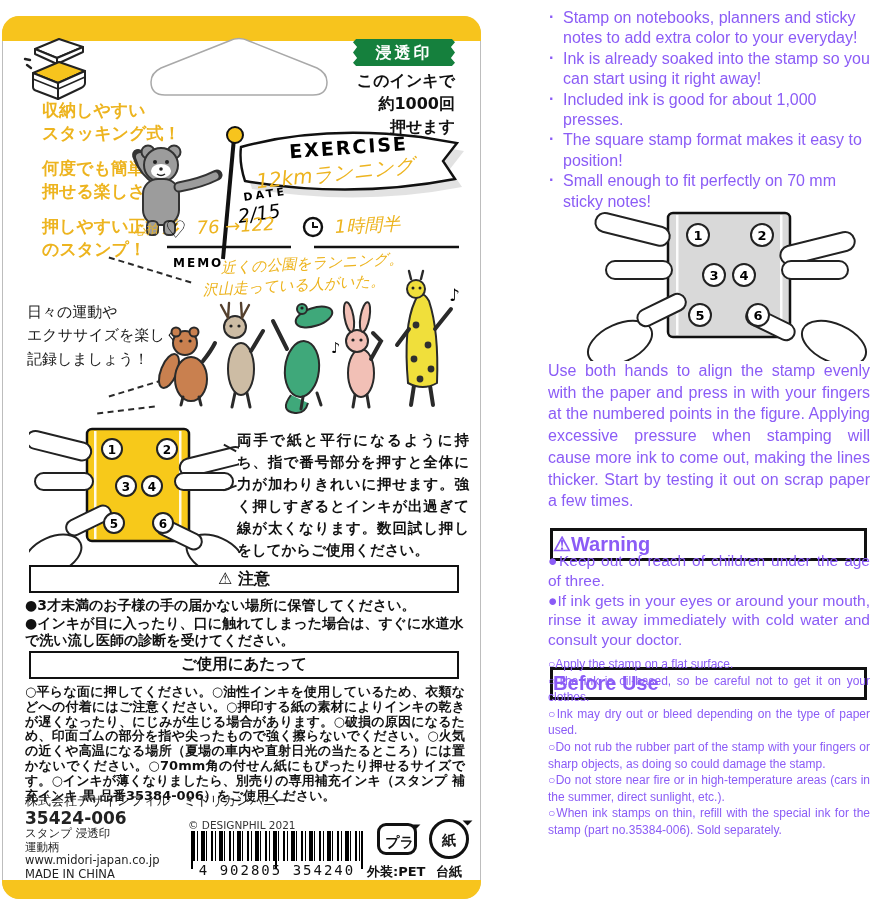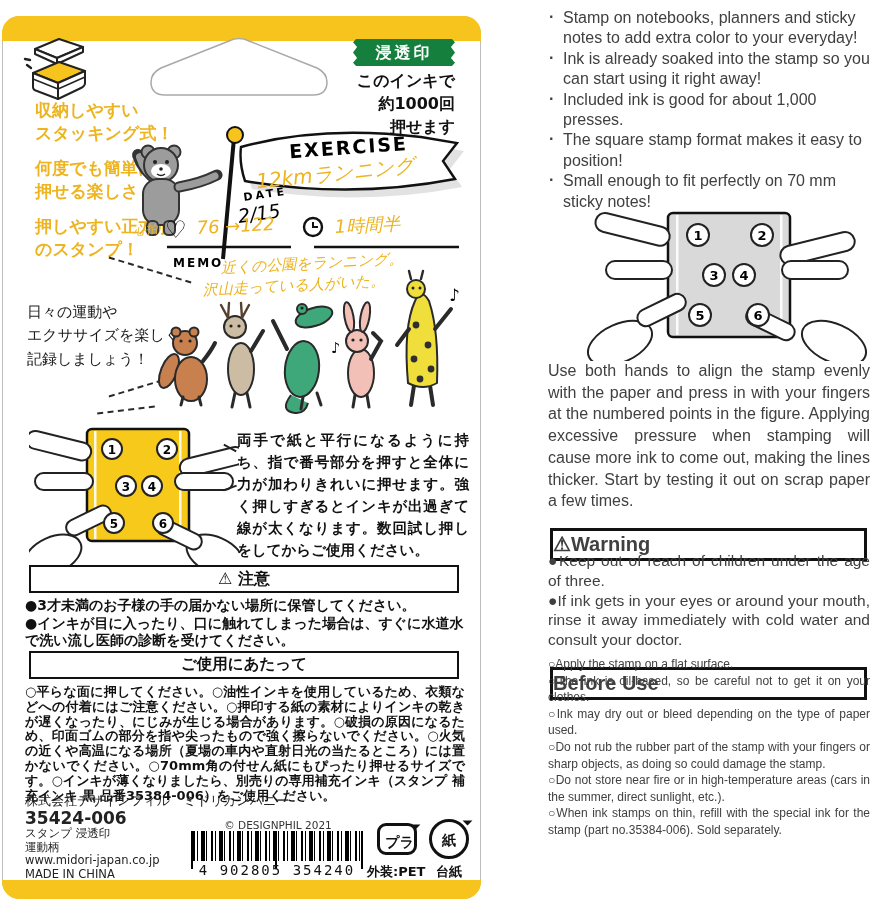--- a/index.html
+++ b/index.html
@@ -8,21 +8,21 @@
     font-family:"DejaVu Sans",sans-serif;color:#111;
   }
   
   .card{position:absolute;left:2px;top:16px;width:479px;height:883px;
     border:1.5px solid #bdbdbd;border-radius:18px;box-sizing:border-box;background:#fff;}
   .bar-top{position:absolute;top:-1px;left:-1px;right:-1px;height:25px;background:#F7C41D;border-radius:17px 17px 0 0;}
   .bar-bottom{position:absolute;bottom:-1px;left:-1px;right:-1px;height:19px;background:#F7C41D;border-radius:0 0 17px 17px;}
   .hang{position:absolute;left:138px;top:18px;}
   .stack-icon{position:absolute;left:20px;top:16px;}
   .headlines{position:absolute;left:24px;top:82px;width:170px;}
-  .headlines p{margin:0 0 11px 8px;font-size:17px;font-weight:700;color:#EDB41F;line-height:1.38;white-space:pre-line;}
+  .headlines p{margin:0 0 11px 15px;font-size:17px;font-weight:700;color:#EDB41F;line-height:1.38;white-space:pre-line;}
   .badge{position:absolute;left:350px;top:22px;width:102px;height:27px;background:#15803d;color:#fff;
     font-weight:700;font-size:16px;letter-spacing:3px;text-align:center;line-height:27px;
     clip-path:polygon(3% 0,97% 0,100% 12%,96% 30%,100% 50%,96% 70%,100% 88%,97% 100%,3% 100%,0 88%,4% 70%,0 50%,4% 30%,0 12%);}
   .ink-note{position:absolute;left:302px;top:52px;width:150px;text-align:right;
     font-size:16px;font-weight:700;line-height:1.45;white-space:pre-line;color:#111;}
   
   .sample{position:absolute;left:118px;top:104px;width:350px;height:192px;}
   .hand-yellow{fill:#EDB41F;font-style:italic;}
   
   .promo{position:absolute;left:24px;top:284px;width:170px;font-size:15px;font-weight:400;
@@ -43,37 +43,37 @@
     text-align:center;font-weight:700;line-height:23px;background:#fff;}
   .caution-head{top:548px;font-size:16px;}
   .caution-items{position:absolute;left:22px;top:580px;width:440px;font-size:14px;font-weight:700;line-height:17.5px;color:#111;}
   .usage-head{top:634px;font-size:15.5px;}
   .usage-text{position:absolute;left:22px;top:668px;width:440px;font-size:13px;font-weight:600;
     line-height:14.8px;text-align:justify;color:#111;}
   .company{position:absolute;left:22px;top:775px;width:440px;font-size:13px;font-weight:500;color:#222;}
   
   .code{position:absolute;left:22px;top:791px;font-size:17px;font-weight:700;color:#222;}
   .prodlines{position:absolute;left:22px;top:810px;font-size:11.5px;line-height:13.5px;color:#222;}
-  .copyright{position:absolute;left:185px;top:802px;width:180px;text-align:center;font-size:10.5px;color:#333;}
+  .copyright{position:absolute;left:185px;top:802px;width:180px;font-size:10.5px;color:#333;}
   .bars{position:absolute;left:190px;top:814px;width:168px;height:30px;
     background:repeating-linear-gradient(90deg,#000 0 2px,#fff 2px 4px,#000 4px 5px,#fff 5px 8px,#000 8px 12px,#fff 12px 13px,#000 13px 14px,#fff 14px 18px);}
   .guard{position:absolute;top:814px;width:2px;height:38px;background:#000;}
   .digits{position:absolute;left:178px;top:845px;width:192px;text-align:center;
     font-family:"DejaVu Sans Mono",monospace;font-size:14px;letter-spacing:2px;color:#111;}
   .ric-pla{position:absolute;left:374px;top:806px;width:40px;height:32px;border:3px solid #111;border-radius:9px;
     text-align:right;line-height:32px;font-size:14px;font-weight:700;box-sizing:border-box;}
   .ric-paper{position:absolute;left:426px;top:802px;width:40px;height:40px;border:3px solid #111;border-radius:50%;
     text-align:center;line-height:36px;font-size:14px;font-weight:700;box-sizing:border-box;}
   .ric-pla::after,.ric-paper::after{content:"";position:absolute;right:-5px;top:-5px;
     border-left:7px solid transparent;border-bottom:7px solid #111;transform:rotate(45deg);}
   .ric-label{position:absolute;top:846px;font-size:13px;font-weight:700;color:#111;}
   .lab-pla{left:364px;width:62px;text-align:left;}
   .lab-paper{left:426px;width:40px;text-align:center;}
   
-  .en{font-family:"Liberation Sans",sans-serif;color:#404040;}
+  .en{font-family:"Liberation Sans",sans-serif;color:#8b5cf6;}
   .en-bullets{position:absolute;left:548px;top:8px;width:322px;font-size:16px;line-height:20.4px;}
   .en-bullets .li{position:relative;padding-left:15px;}
   .en-bullets .li::before{content:"\00B7";position:absolute;left:1px;top:-1px;font-weight:700;}
   .hands-right{position:absolute;left:584px;top:203px;}
   .hold-en{position:absolute;left:548px;top:360px;width:322px;font-size:16px;line-height:21.7px;text-align:justify;}
   .en-box{position:absolute;left:550px;width:317px;height:33px;border:3px solid #111;box-sizing:border-box;
     text-align:left;font-weight:700;font-size:20px;line-height:27px;background:#fff;margin-top:16px;}
   .warn-head{top:512px;}
   .warn-body{position:absolute;left:548px;top:551px;width:322px;font-size:15.5px;line-height:19.8px;text-align:justify;}
   .before-head{top:651px;}

